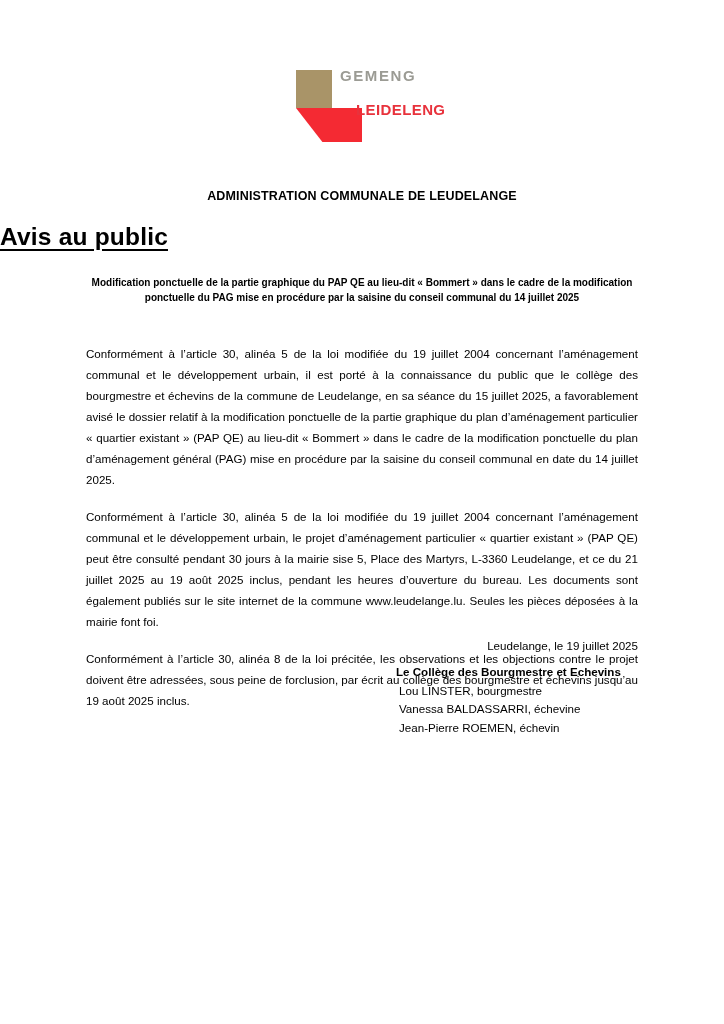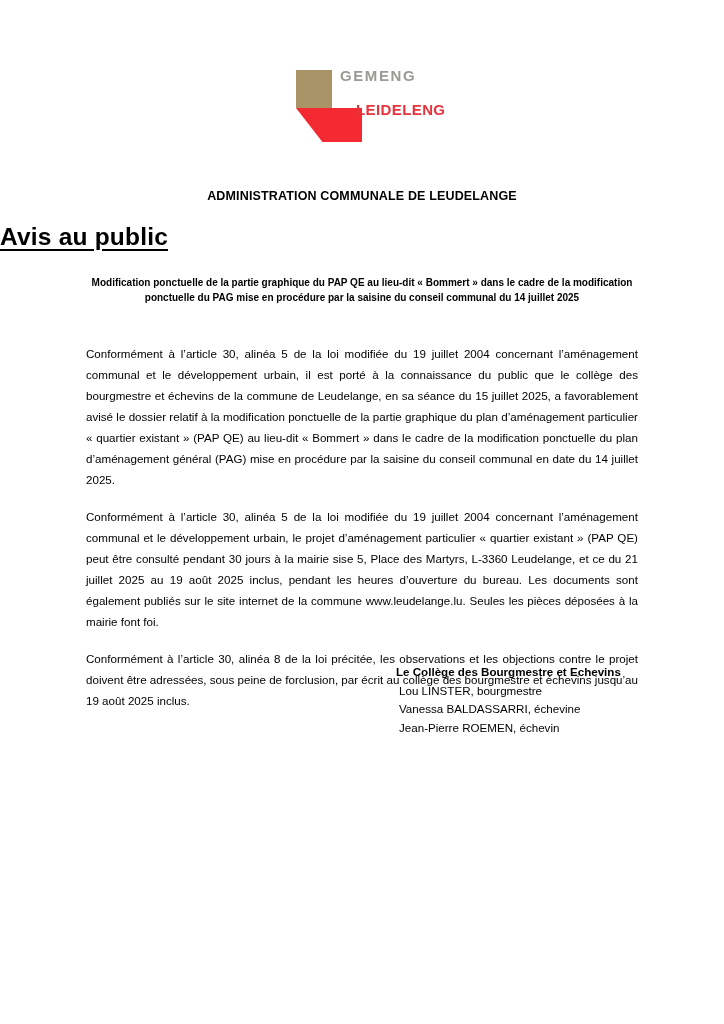--- a/index.html
+++ b/index.html
@@ -173,20 +173,21 @@
   <div class="main-title"><span>Avis au public</span></div>
 
   <div class="subtitle">Modification ponctuelle de la partie graphique du PAP QE au lieu-dit « Bommert » dans le cadre de la modification ponctuelle du PAG mise en procédure par la saisine du conseil communal du 14 juillet 2025</div>
 
   <div class="body-text">
     <p>Conformément à l’article 30, alinéa 5 de la loi modifiée du 19 juillet 2004 concernant l’aménagement communal et le développement urbain, il est porté à la connaissance du public que le collège des bourgmestre et échevins de la commune de Leudelange, en sa séance du 15 juillet 2025, a favorablement avisé le dossier relatif à la modification ponctuelle de la partie graphique du plan d’aménagement particulier « quartier existant » (PAP QE) au lieu-dit « Bommert » dans le cadre de la modification ponctuelle du plan d’aménagement général (PAG) mise en procédure par la saisine du conseil communal en date du 14 juillet 2025.</p>
     <p>Conformément à l’article 30, alinéa 5 de la loi modifiée du 19 juillet 2004 concernant l’aménagement communal et le développement urbain, le projet d’aménagement particulier « quartier existant » (PAP QE) peut être consulté pendant 30 jours à la mairie sise 5, Place des Martyrs, L-3360 Leudelange, et ce du 21 juillet 2025 au 19 août 2025 inclus, pendant les heures d’ouverture du bureau. Les documents sont également publiés sur le site internet de la commune www.leudelange.lu. Seules les pièces déposées à la mairie font foi.</p>
     <p>Conformément à l’article 30, alinéa 8 de la loi précitée, les observations et les objections contre le projet doivent être adressées, sous peine de forclusion, par écrit au collège des bourgmestre et échevins jusqu’au 19 août 2025 inclus.</p>
   </div>
 
+  <div class="sign-date">Leudelange, le 19 juillet 2025</div>
 
   <div class="sign-block">
     <p class="sign-title">Le Collège des Bourgmestre et Echevins</p>
     <p class="sign-name">Lou LINSTER, bourgmestre</p>
     <p class="sign-name">Vanessa BALDASSARRI, échevine</p>
     <p class="sign-name">Jean-Pierre ROEMEN, échevin</p>
   </div>
 
 </div>
 

